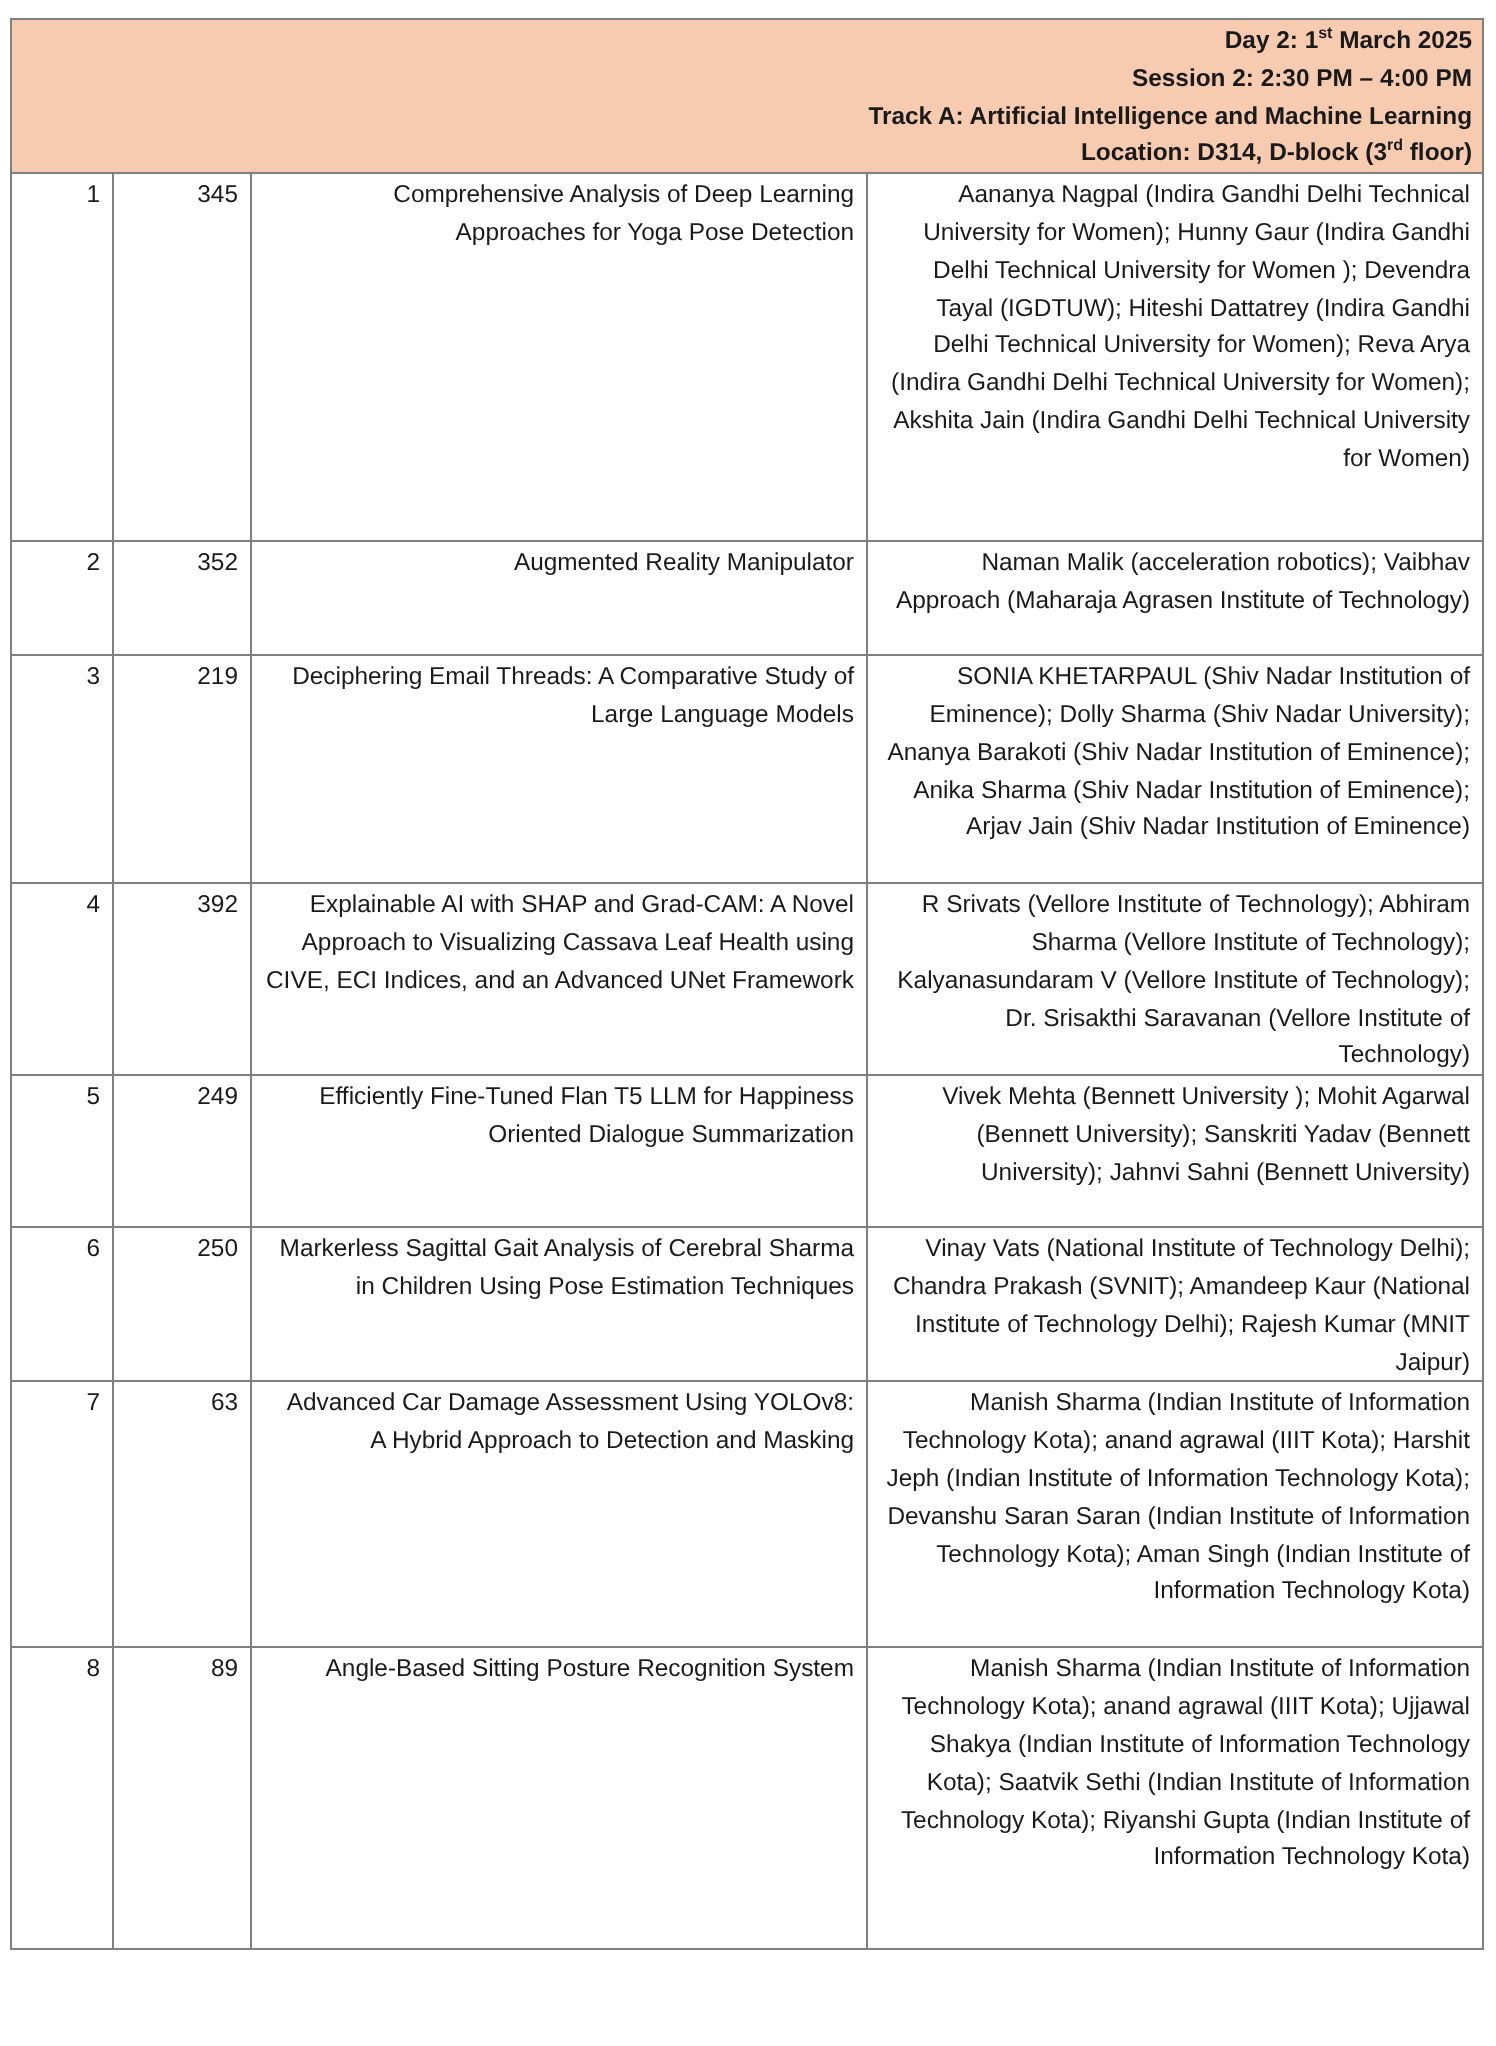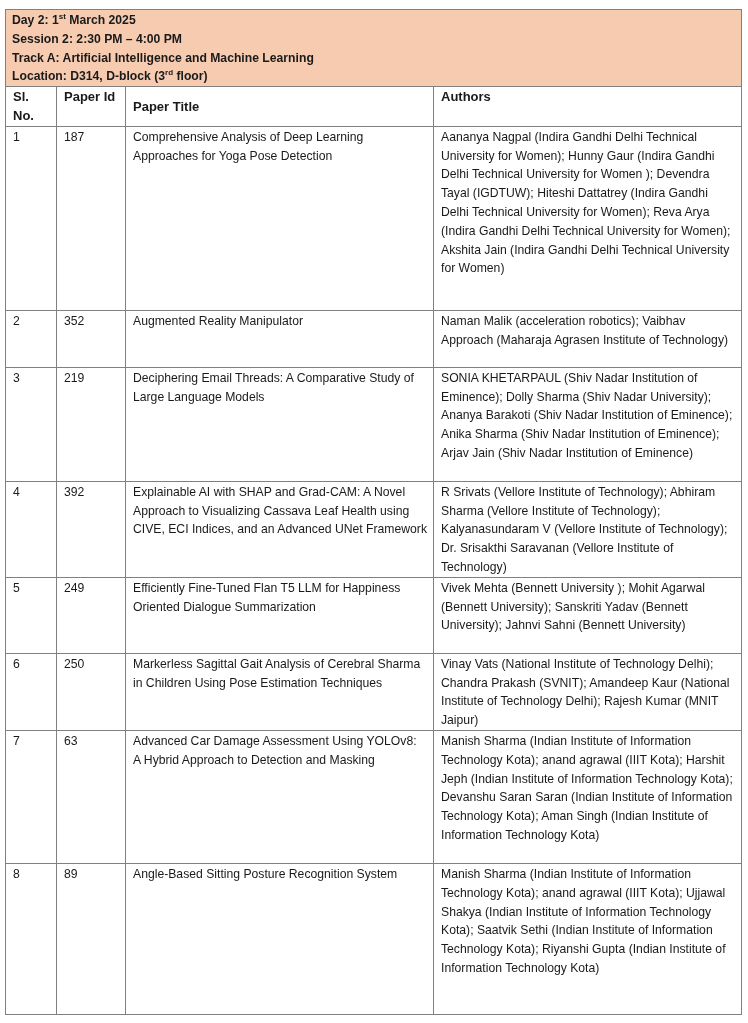--- a/index.html
+++ b/index.html
@@ -1,21 +1,21 @@
 <!DOCTYPE html>
 <html><head>
   <meta charset="utf-8">
   <style>
     html, body { margin: 0; padding: 0; background: #ffffff; }
     body { width: 748px; height: 1023px; position: relative; overflow: hidden;
            font-family: "Liberation Sans", "DejaVu Sans", sans-serif; color: #1a1a1a; }
     .tbl { position: absolute; left: 5px; top: 9px; width: 736px;
            border-collapse: collapse; table-layout: fixed; }
     .tbl td, .tbl th { border: 1.5px solid #808080; vertical-align: top;
-           padding: 1px 6px 0 7px; font-size: 12.2px; line-height: 18.8px; text-align: left; }
+           padding: 1px 6px 0 7px; font-size: 12.2px; line-height: 18.8px; text-align: right; }
     .banner { background: #f6cbb0; font-weight: bold; font-size: 13px; line-height: 18.8px;
               padding: 1px 5px 0 6px !important; height: 75px; }
     .banner sup { font-size: 8px; line-height: 0; vertical-align: 5px; }
     .hdr th { font-weight: bold; font-size: 13px; height: 36px; }
     .hdr th.mid { vertical-align: middle; }
     .hdr th.top { vertical-align: top; }
   </style>
 </head>
 <body>
 
@@ -28,29 +28,23 @@
   </colgroup>
   <tbody>
       <tr>
     <td class="banner" colspan="4">
       <div><span>Day 2: 1</span><sup>st</sup><span> March 2025</span></div>
       <div>Session 2: 2:30 PM – 4:00 PM</div>
       <div>Track A: Artificial Intelligence and Machine Learning</div>
       <div><span>Location: D314, D-block (3</span><sup>rd</sup><span> floor)</span></div>
     </td>
   </tr>
-  <tr class="hdr">
-    <th class="top">Sl. No.</th>
-    <th class="top">Paper Id</th>
-    <th class="mid">Paper Title</th>
-    <th class="top">Authors</th>
-  </tr>
   <tr style="height:184px">
     <td>1</td>
-    <td>187</td>
+    <td>345</td>
     <td>Comprehensive Analysis of Deep Learning Approaches for Yoga Pose Detection</td>
     <td>Aananya Nagpal (Indira Gandhi Delhi Technical University for Women); Hunny Gaur (Indira Gandhi Delhi Technical University for Women ); Devendra Tayal (IGDTUW); Hiteshi Dattatrey (Indira Gandhi Delhi Technical University for Women); Reva Arya (Indira Gandhi Delhi Technical University for Women); Akshita  Jain (Indira Gandhi Delhi Technical University for Women)</td>
   </tr>
   <tr style="height:57px">
     <td>2</td>
     <td>352</td>
     <td>Augmented Reality Manipulator</td>
     <td>Naman Malik (acceleration robotics); Vaibhav Approach (Maharaja Agrasen Institute of Technology)</td>
   </tr>
   <tr style="height:114px">

